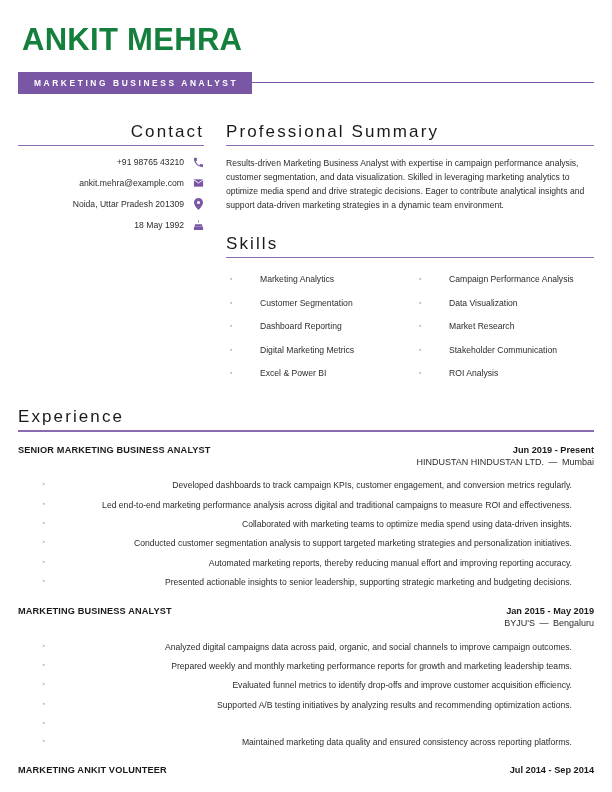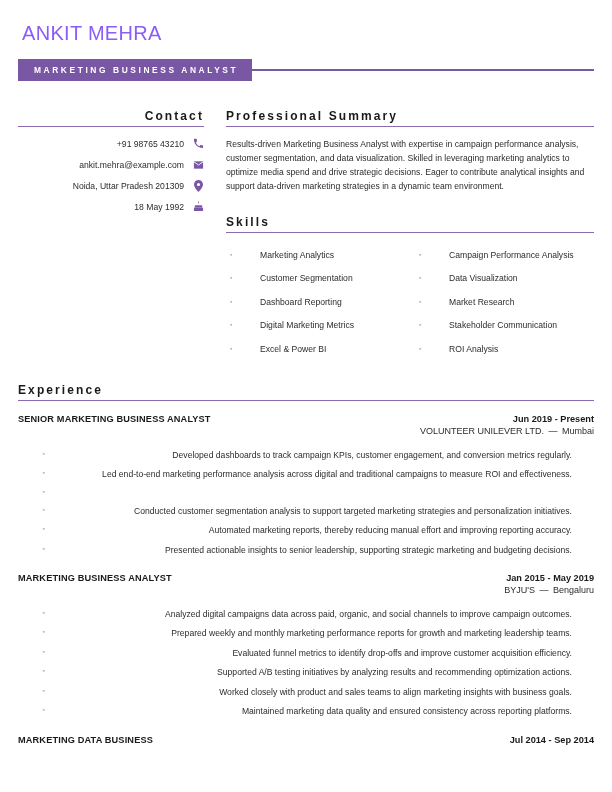--- a/index.html
+++ b/index.html
@@ -21,24 +21,24 @@
     width: 612px;
     height: 792px;
     padding: 0 18px;
     position: relative;
   }
 
   
   .header { padding-top: 22px; }
 
   .name {
-    font-size: 20px;
-    font-weight: 400;
+    font-size: 31px;
+    font-weight: 700;
     letter-spacing: 0.3px;
-    color: #8b5cf6;
+    color: #15803d;
     line-height: 1.15;
     padding-left: 4px;
   }
 
   .title-row {
     margin-top: 14px;
     display: flex;
     align-items: center;
     height: 22px;
   }
@@ -67,22 +67,22 @@
     display: flex;
     margin-top: 28px;
     gap: 22px;
   }
 
   .col-left { width: 186px; flex: 0 0 186px; }
   .col-right { flex: 1; }
 
   
   .sec-head {
-    font-size: 12px;
-    font-weight: 700;
+    font-size: 17px;
+    font-weight: 400;
     letter-spacing: 2.1px;
     color: #1a1a1a;
     padding-bottom: 3px;
   }
   .sec-head.right { text-align: right; }
 
   .sec-rule {
     height: 1.3px;
     background: #8a6bb1;
     width: 100%;
@@ -337,35 +337,36 @@
   <div class="experience">
     <div class="sec-head">Experience</div>
     <div class="sec-rule"></div>
 
     <div class="job first">
       <div class="job-head">
         <span class="job-title">SENIOR MARKETING BUSINESS ANALYST</span>
         <span class="job-dates">Jun 2019 - Present</span>
       </div>
       <div class="job-company">
-        <span>VOLUNTEER UNILEVER LTD.</span>
+        <span>HINDUSTAN HINDUSTAN LTD.</span>
         <span class="sep">—</span>
         <span>Mumbai</span>
       </div>
       <div class="job-bullets">
         <div class="job-bullet">
           <span class="bullet">▪</span>
           <span class="jb-text">Developed dashboards to track campaign KPIs, customer engagement, and conversion metrics regularly.</span>
         </div>
         <div class="job-bullet">
           <span class="bullet">▪</span>
           <span class="jb-text">Led end-to-end marketing performance analysis across digital and traditional campaigns to measure ROI and effectiveness.</span>
         </div>
         <div class="job-bullet">
           <span class="bullet">▪</span>
+          <span class="jb-text">Collaborated with marketing teams to optimize media spend using data-driven insights.</span>
         </div>
         <div class="job-bullet">
           <span class="bullet">▪</span>
           <span class="jb-text">Conducted customer segmentation analysis to support targeted marketing strategies and personalization initiatives.</span>
         </div>
         <div class="job-bullet">
           <span class="bullet">▪</span>
           <span class="jb-text">Automated marketing reports, thereby reducing manual effort and improving reporting accuracy.</span>
         </div>
         <div class="job-bullet">
@@ -397,30 +398,29 @@
         <div class="job-bullet">
           <span class="bullet">▪</span>
           <span class="jb-text">Evaluated funnel metrics to identify drop-offs and improve customer acquisition efficiency.</span>
         </div>
         <div class="job-bullet">
           <span class="bullet">▪</span>
           <span class="jb-text">Supported A/B testing initiatives by analyzing results and recommending optimization actions.</span>
         </div>
         <div class="job-bullet">
           <span class="bullet">▪</span>
-          <span class="jb-text">Worked closely with product and sales teams to align marketing insights with business goals.</span>
         </div>
         <div class="job-bullet">
           <span class="bullet">▪</span>
           <span class="jb-text">Maintained marketing data quality and ensured consistency across reporting platforms.</span>
         </div>
       </div>
     </div>
 
     <div class="job">
       <div class="job-head">
-        <span class="job-title">MARKETING DATA BUSINESS</span>
+        <span class="job-title">MARKETING ANKIT VOLUNTEER</span>
         <span class="job-dates">Jul 2014 - Sep 2014</span>
       </div>
     </div>
 
   </div>
 </div>
 
 </body></html>

